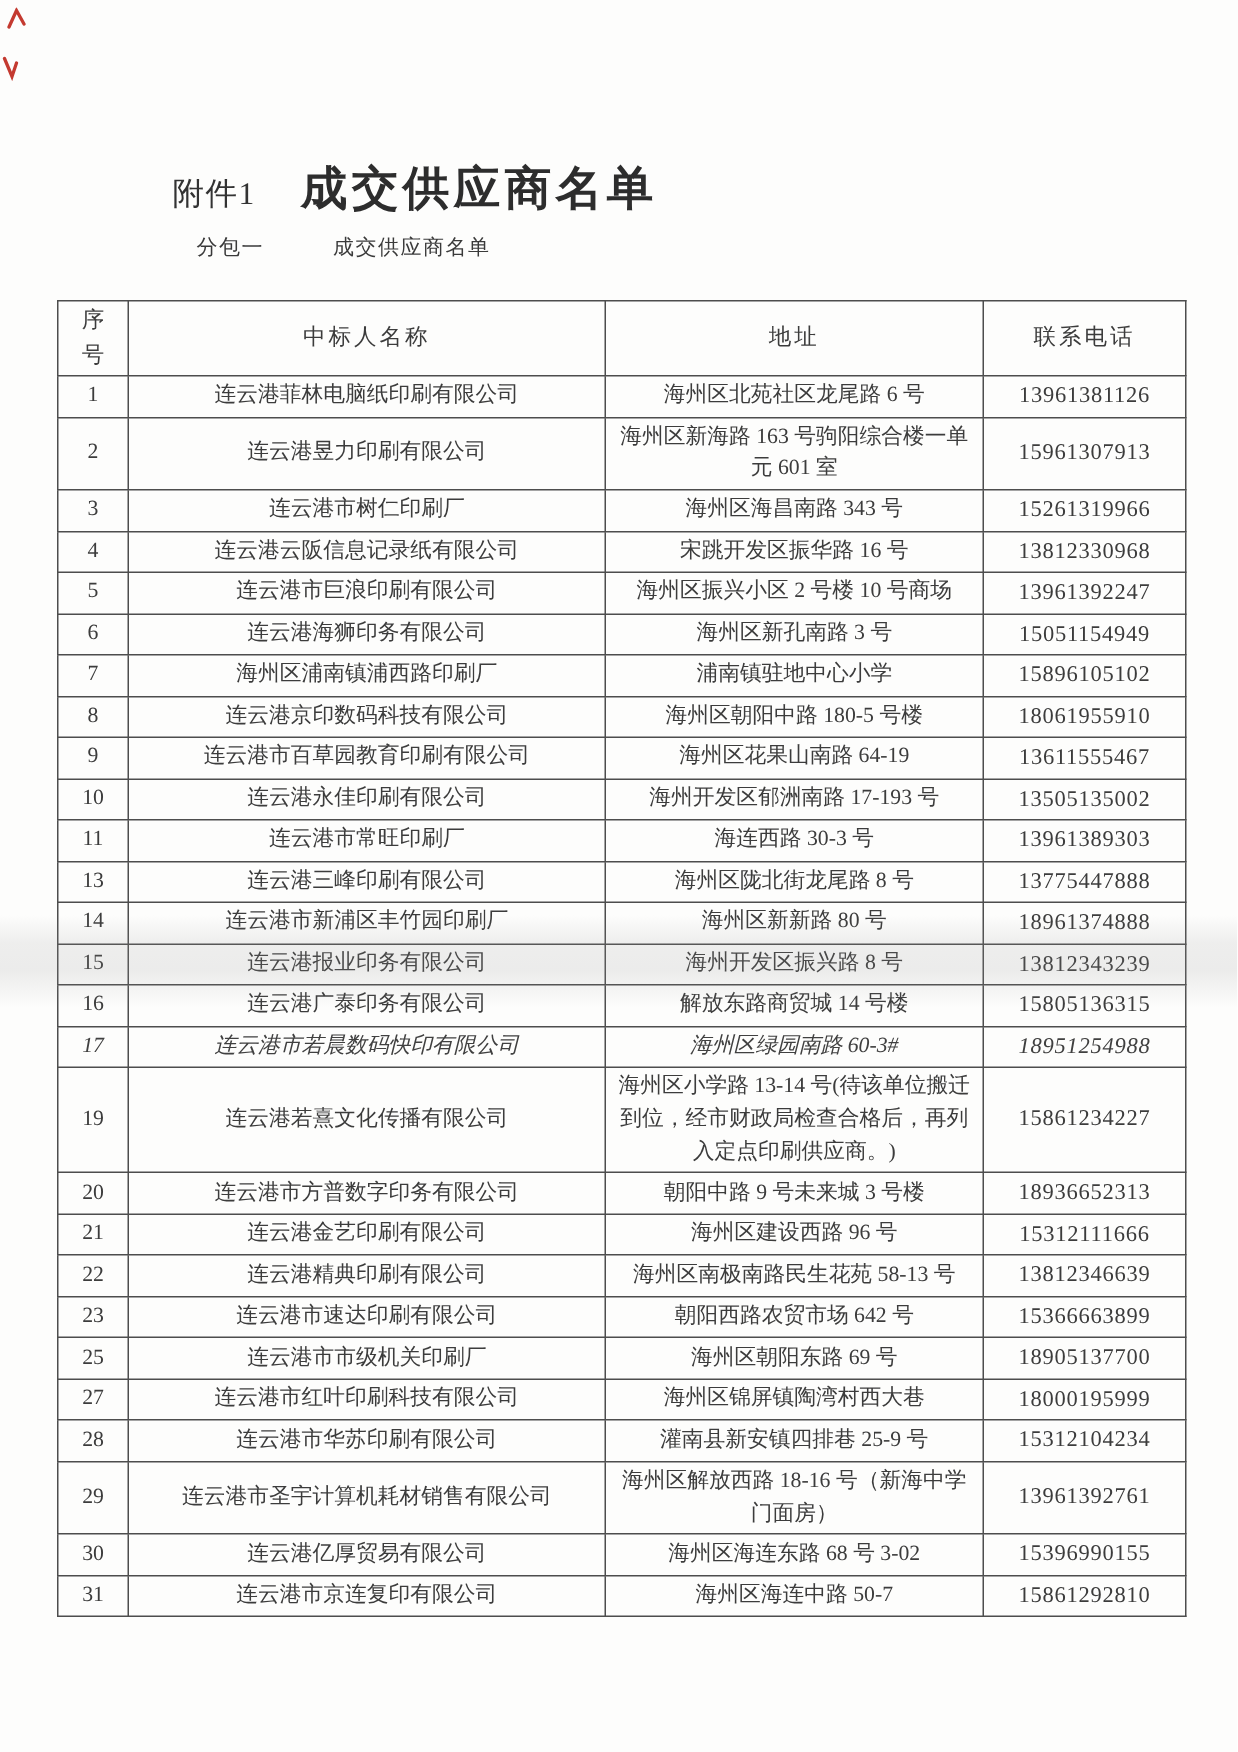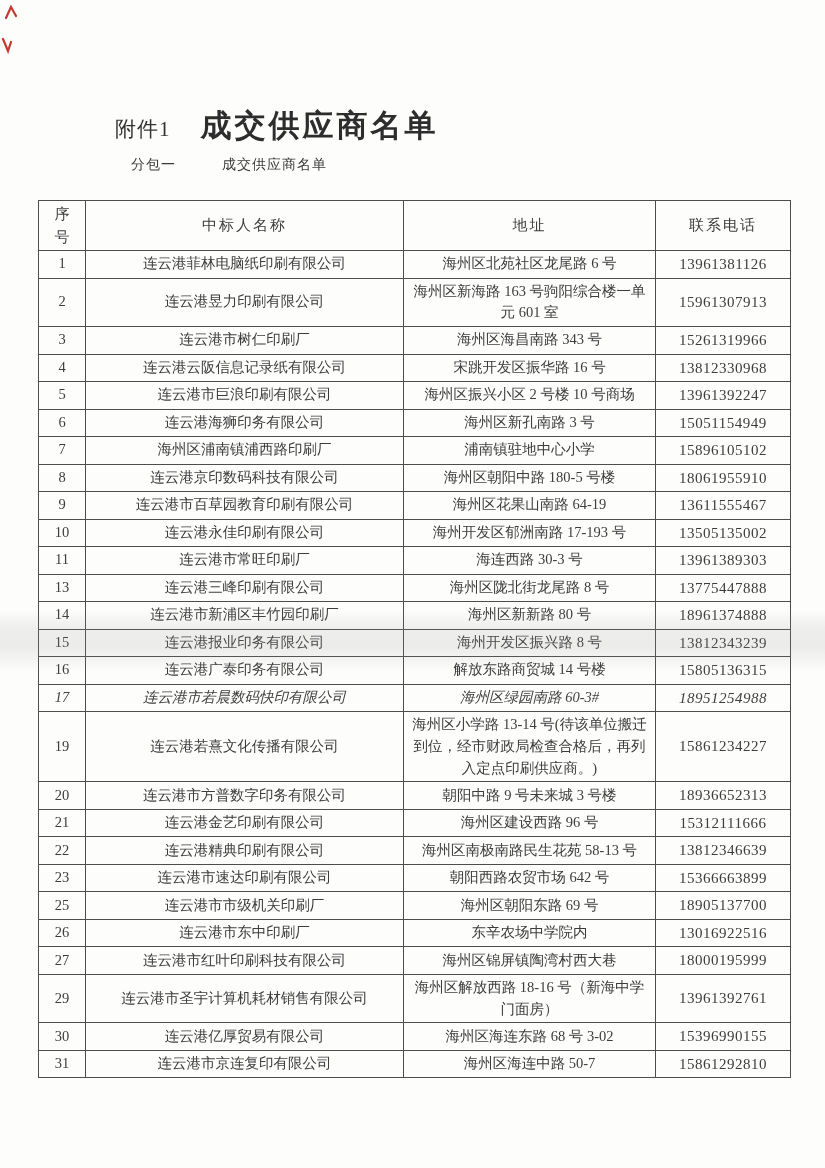--- a/index.html
+++ b/index.html
@@ -286,34 +286,34 @@
     </tr>
 
 
     <tr>
       <td class="cell-no">25</td>
       <td class="cell-name">连云港市市级机关印刷厂</td>
       <td class="cell-addr">海州区朝阳东路 69 号</td>
       <td class="cell-phone">18905137700</td>
     </tr>
 
-    <tr>
-      <td class="cell-no">26</td>
-      <td class="cell-name">连云港市东中印刷厂</td>
-      <td class="cell-addr">东辛农场中学院内</td>
-      <td class="cell-phone">13016922516</td>
-    </tr>
 
     <tr>
       <td class="cell-no">27</td>
       <td class="cell-name">连云港市红叶印刷科技有限公司</td>
       <td class="cell-addr">海州区锦屏镇陶湾村西大巷</td>
       <td class="cell-phone">18000195999</td>
     </tr>
 
+    <tr>
+      <td class="cell-no">28</td>
+      <td class="cell-name">连云港市华苏印刷有限公司</td>
+      <td class="cell-addr">灌南县新安镇四排巷 25-9 号</td>
+      <td class="cell-phone">15312104234</td>
+    </tr>
 
     <tr>
       <td class="cell-no">29</td>
       <td class="cell-name">连云港市圣宇计算机耗材销售有限公司</td>
       <td class="cell-addr">海州区解放西路 18-16 号（新海中学门面房）</td>
       <td class="cell-phone">13961392761</td>
     </tr>
 
     <tr>
       <td class="cell-no">30</td>

